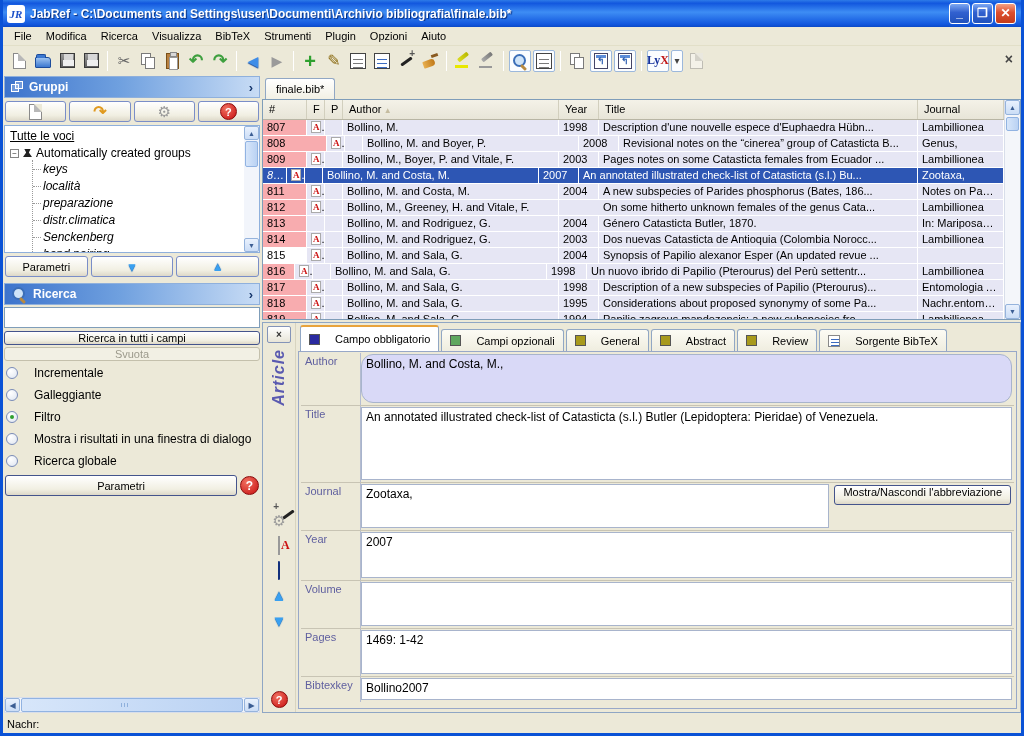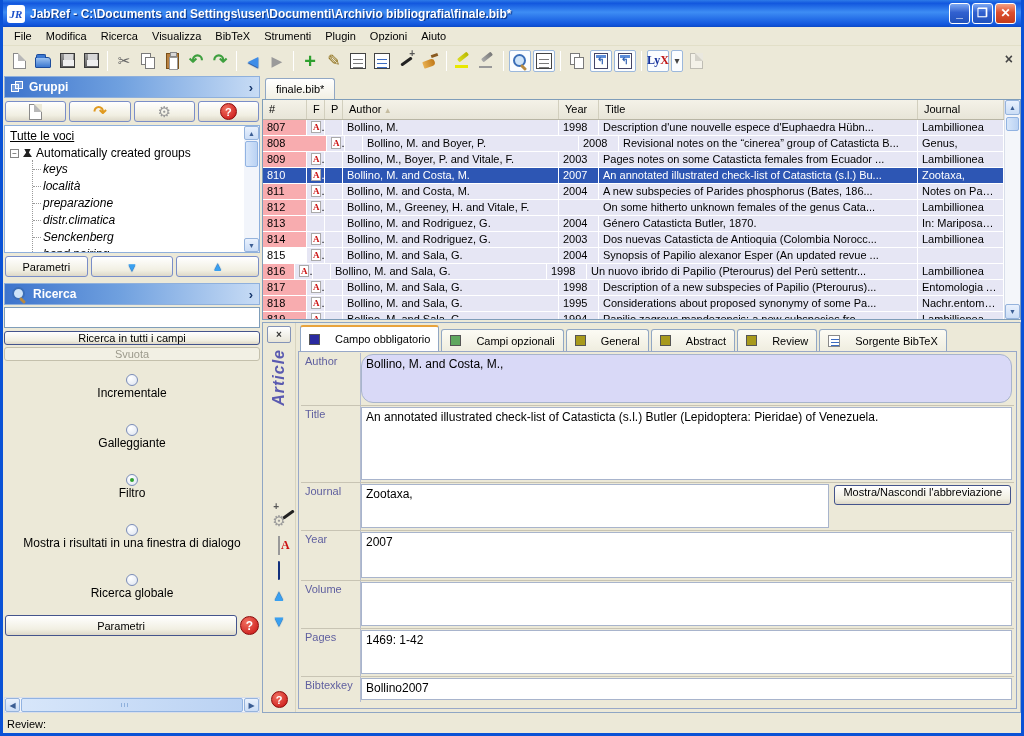--- a/index.html
+++ b/index.html
@@ -109,21 +109,21 @@
   .sb-thumb { background:linear-gradient(90deg,#D7E6FA,#BAD2F3); border:1px solid #91B3E2; border-radius:2px; }
   #tree-sb { position:absolute; right:0; top:0; bottom:0; width:15px; background:#F2F5FB; display:flex; flex-direction:column; }
   #tree-sb .sb-btn { height:14px; }
   #tree-sb .sb-thumb { height:26px; margin:1px; }
   #tree-sb .spacer { flex:1; }
   .tri-dn { color:#39A0F0; text-shadow:0 1px 1px #1C6CB8; font-size:12px; line-height:1; }
   .tri-up { color:#39A0F0; text-shadow:0 -1px 1px #1C6CB8; font-size:12px; line-height:1; }
 
   #searchpane { margin-top:3px; display:flex; flex-direction:column; }
   #search-input { height:21px; border:1px solid #7F9DB9; background:#fff; margin:2px 0; font-size:12px; padding:0 4px; }
-  .radio-row { display:flex; align-items:center; gap:0; padding:12px 2px; font-size:12px;flex-direction:column; }
+  .radio-row { display:flex; align-items:center; gap:16px; padding:4px 2px; font-size:12px; }
   .radio { width:12px; height:12px; border:1px solid #7A8CB8; border-radius:50%;
      background:radial-gradient(circle at 35% 30%,#fff,#DDE4F0); position:relative; flex:none; }
   .radio.sel::after { content:""; position:absolute; left:3px; top:3px; width:4px; height:4px; border-radius:50%; background:#2FA02F; }
   .helpdot { width:19px; height:19px; border-radius:50%; background:radial-gradient(circle at 35% 30%,#F07060,#C81010);
      color:#fff; font-weight:bold; font-size:12px; display:flex; align-items:center; justify-content:center; flex:none;
      border:1px solid #8A0A0A; }
 
   #lp-hscroll { margin-top:auto; height:16px; display:flex; background:#F2F5FB; border:1px solid #D8DEEA; }
   #lp-hscroll .sb-btn { width:15px; height:100%; font-size:8px; }
   #lp-hscroll .sb-thumb { flex:1; margin:0 1px; position:relative; }
@@ -456,21 +456,21 @@
             <div class="tr">
               <div class="td num" style="width: 44px;">809</div>
               <div class="td f" style="width: 18px;"><span class="pdfmini"></span></div>
               <div class="td p" style="width: 18px;"></div>
               <div class="td author" style="width: 216px;">Bollino, M., Boyer, P. and Vitale, F.</div>
               <div class="td year" style="width: 40px;">2003</div>
               <div class="td title" style="width: 330px; flex: 1 1 0%;">Pages notes on some Catasticta females from Ecuador ...</div>
               <div class="td journal" style="width: 86px;">Lambillionea</div>
             </div>
             <div class="tr sel">
-              <div class="td num" style="width: 44px;">810</div>
+              <div class="td num" style="width: 24px; font-style: italic;">810</div>
               <div class="td f" style="width: 18px;"><span class="pdfmini"></span></div>
               <div class="td p" style="width: 18px;"></div>
               <div class="td author" style="width: 216px;">Bollino, M. and Costa, M.</div>
               <div class="td year" style="width: 40px;">2007</div>
               <div class="td title" style="width: 330px; flex: 1 1 0%;">An annotated illustrated check-list of Catasticta (s.l.) Bu...</div>
               <div class="td journal" style="width: 86px;">Zootaxa,</div>
             </div>
             <div class="tr">
               <div class="td num" style="width: 44px;">811</div>
               <div class="td f" style="width: 18px;"><span class="pdfmini"></span></div>
@@ -634,15 +634,15 @@
                 <div class="flabel">Bibtexkey</div>
                 <div class="fval">Bollino2007</div>
               </div>
             </div>
         </div>
       </div>
     </div>
   </div>
 
   <div id="statusbar">
-    <span>Review:</span>
+    <span>Nachr:</span>
   </div>
 </div>
 
 </body></html>

